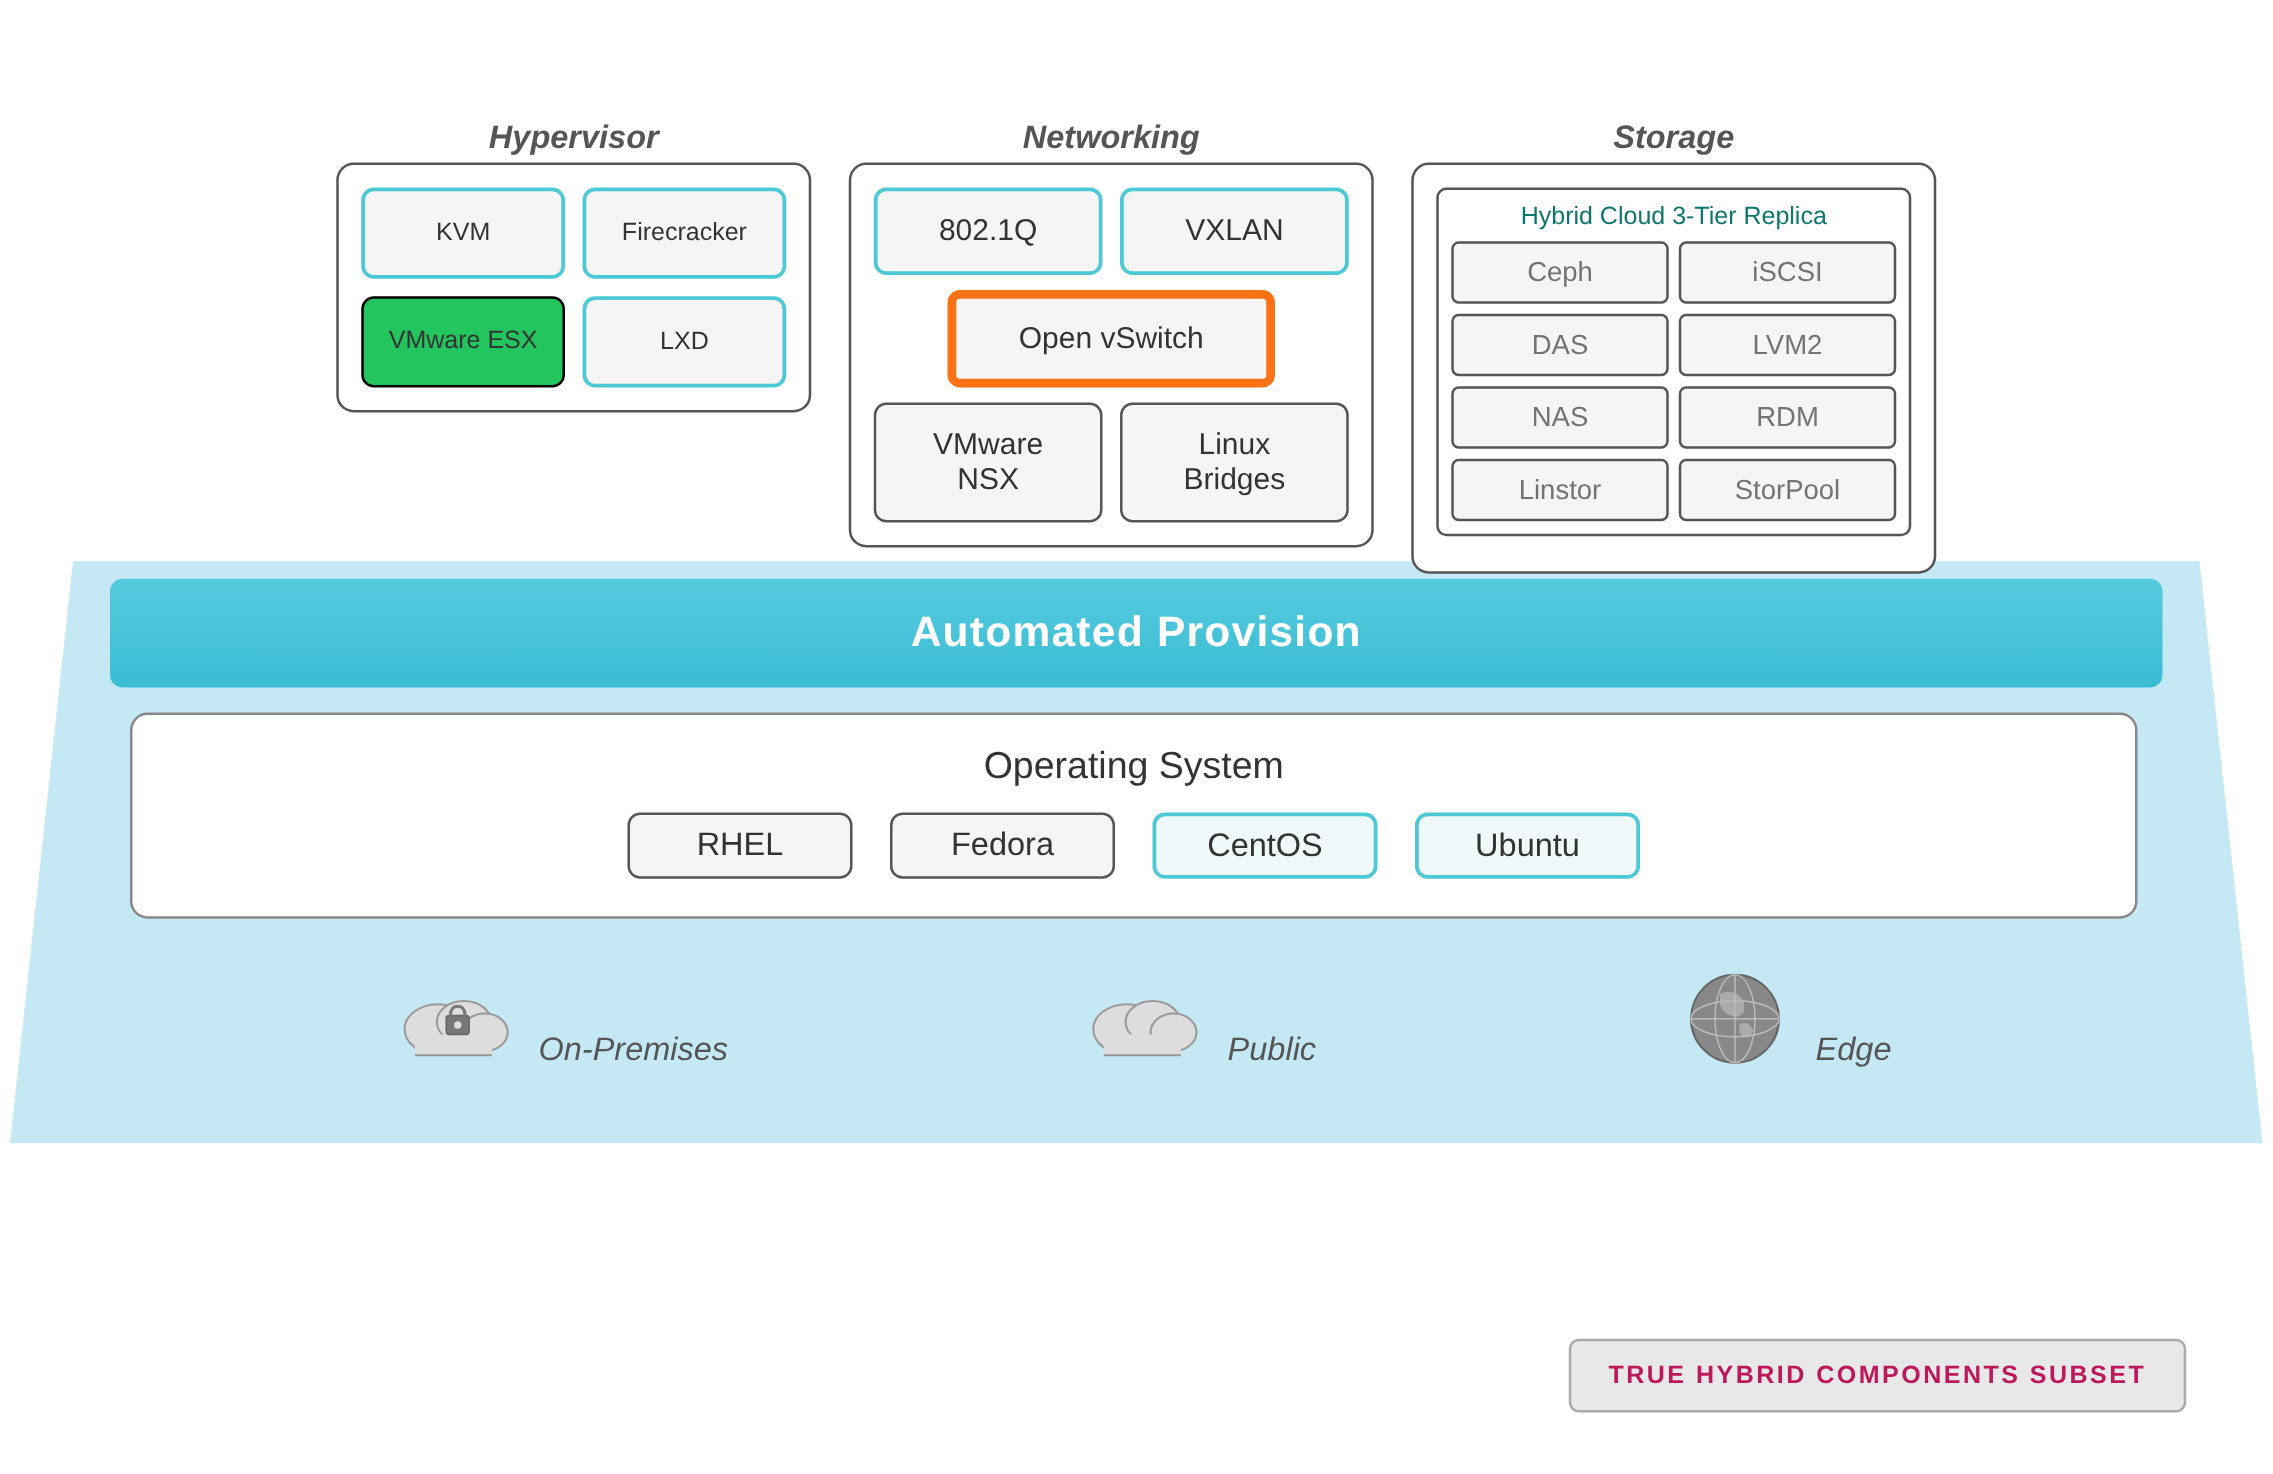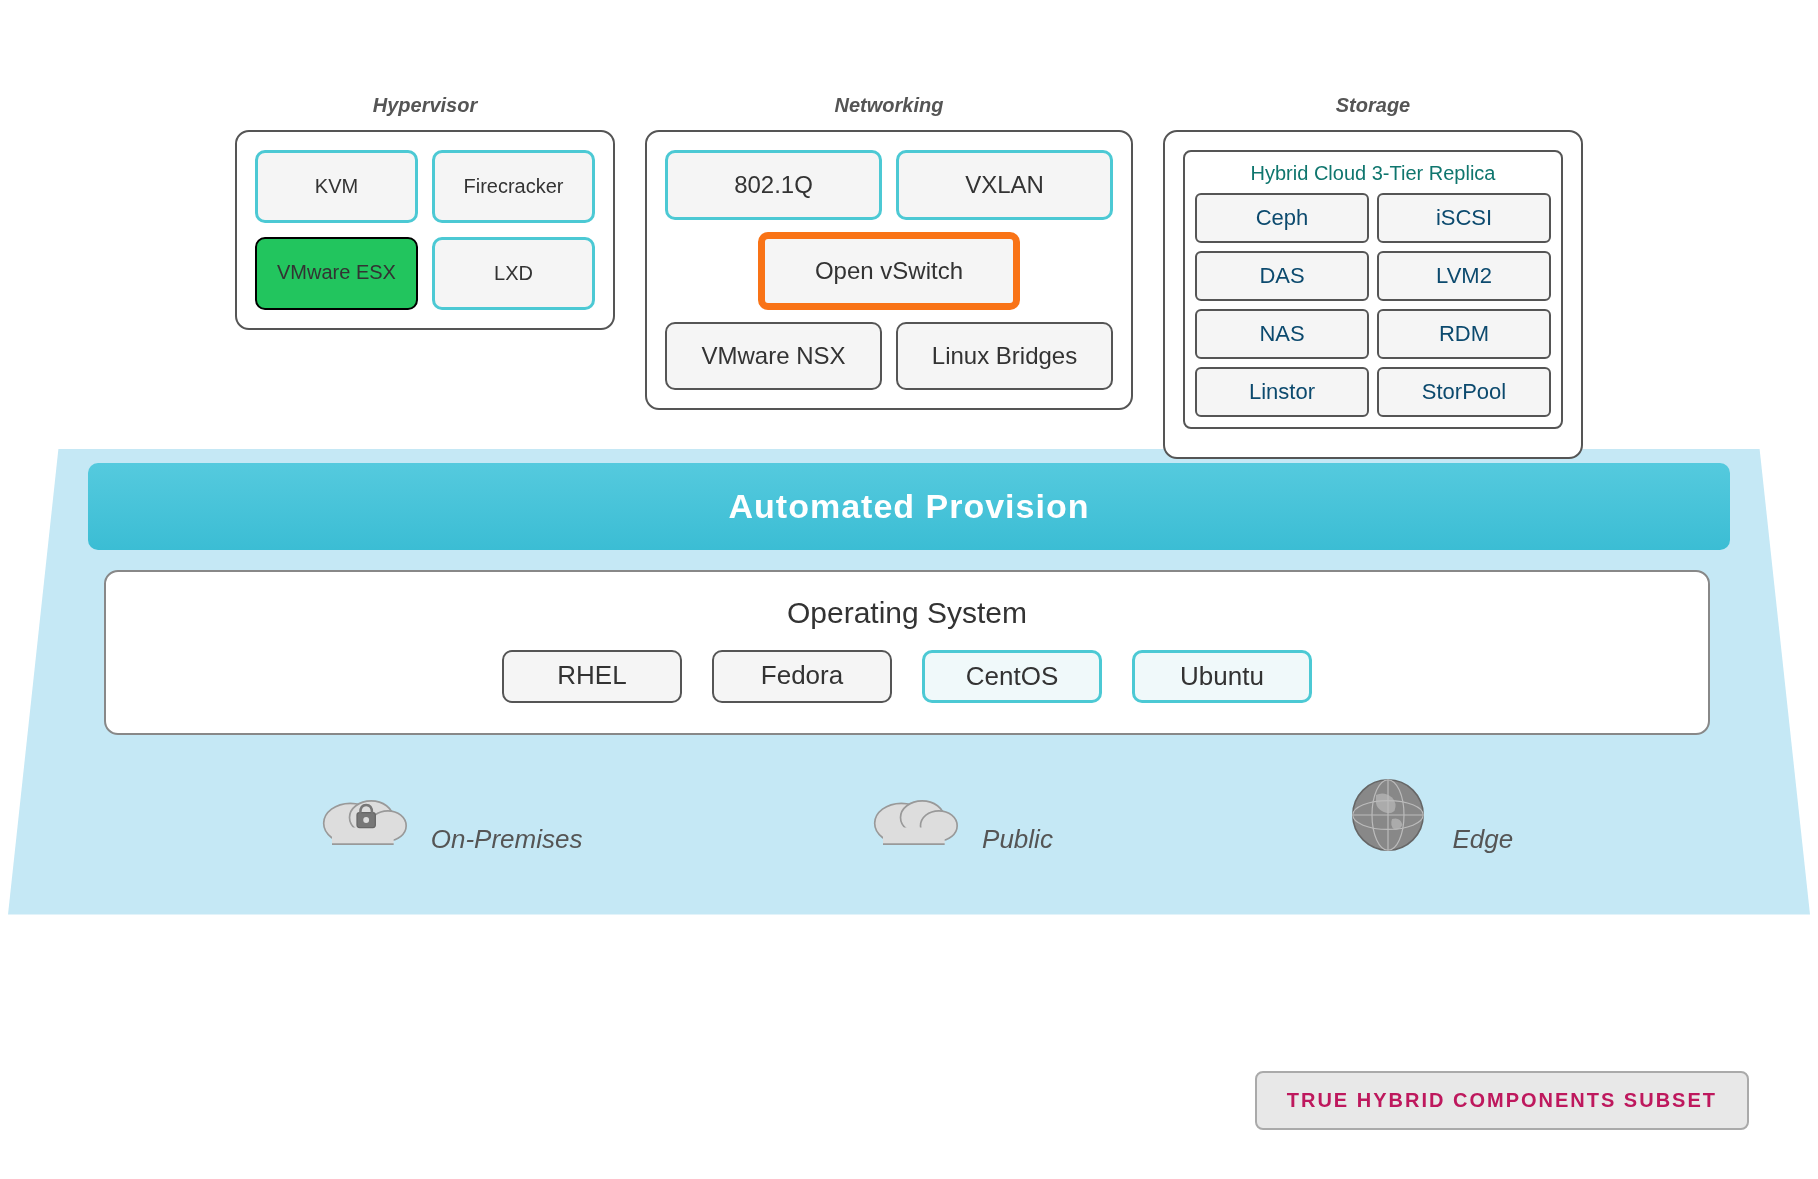--- a/index.html
+++ b/index.html
@@ -40,21 +40,21 @@
       border-radius: 14px;
       padding: 18px;
       position: relative;
     }
 
     .panel-label {
       position: absolute;
       top: -36px;
       left: 50%;
       transform: translateX(-50%);
-      font-size: 20px;
+      font-size: 26px;
       font-weight: 600;
       color: #555;
       white-space: nowrap;
       font-style: italic;
     }
 
     
     .hypervisor-panel {
       width: 380px;
       border-color: #555;
@@ -79,21 +79,21 @@
       border: 3px solid #4CC9D4;
       background: #f5f5f5;
     }
     .hv-item.dark-border {
       border: 2px solid #000000;
       background: #22c55e;
     }
 
     
     .networking-panel {
-      width: 488px;
+      width: 420px;
       border-color: #555;
     }
 
     .net-grid {
       display: flex;
       flex-direction: column;
       gap: 12px;
     }
 
     .net-row {
@@ -161,21 +161,21 @@
       gap: 8px;
     }
 
     .storage-item {
       border: 2px solid #555;
       border-radius: 6px;
       padding: 10px 14px;
       font-size: 22px;
       font-weight: 500;
       text-align: center;
-      color: #0c4a6e;
+      color: #737373;
       background: #f5f5f5;
     }
 
     
     .os-section {
       background: #fff;
       border: 2px solid #888;
       border-radius: 14px;
       padding: 24px 30px 30px 30px;
       margin: 20px 20px 0 16px;

